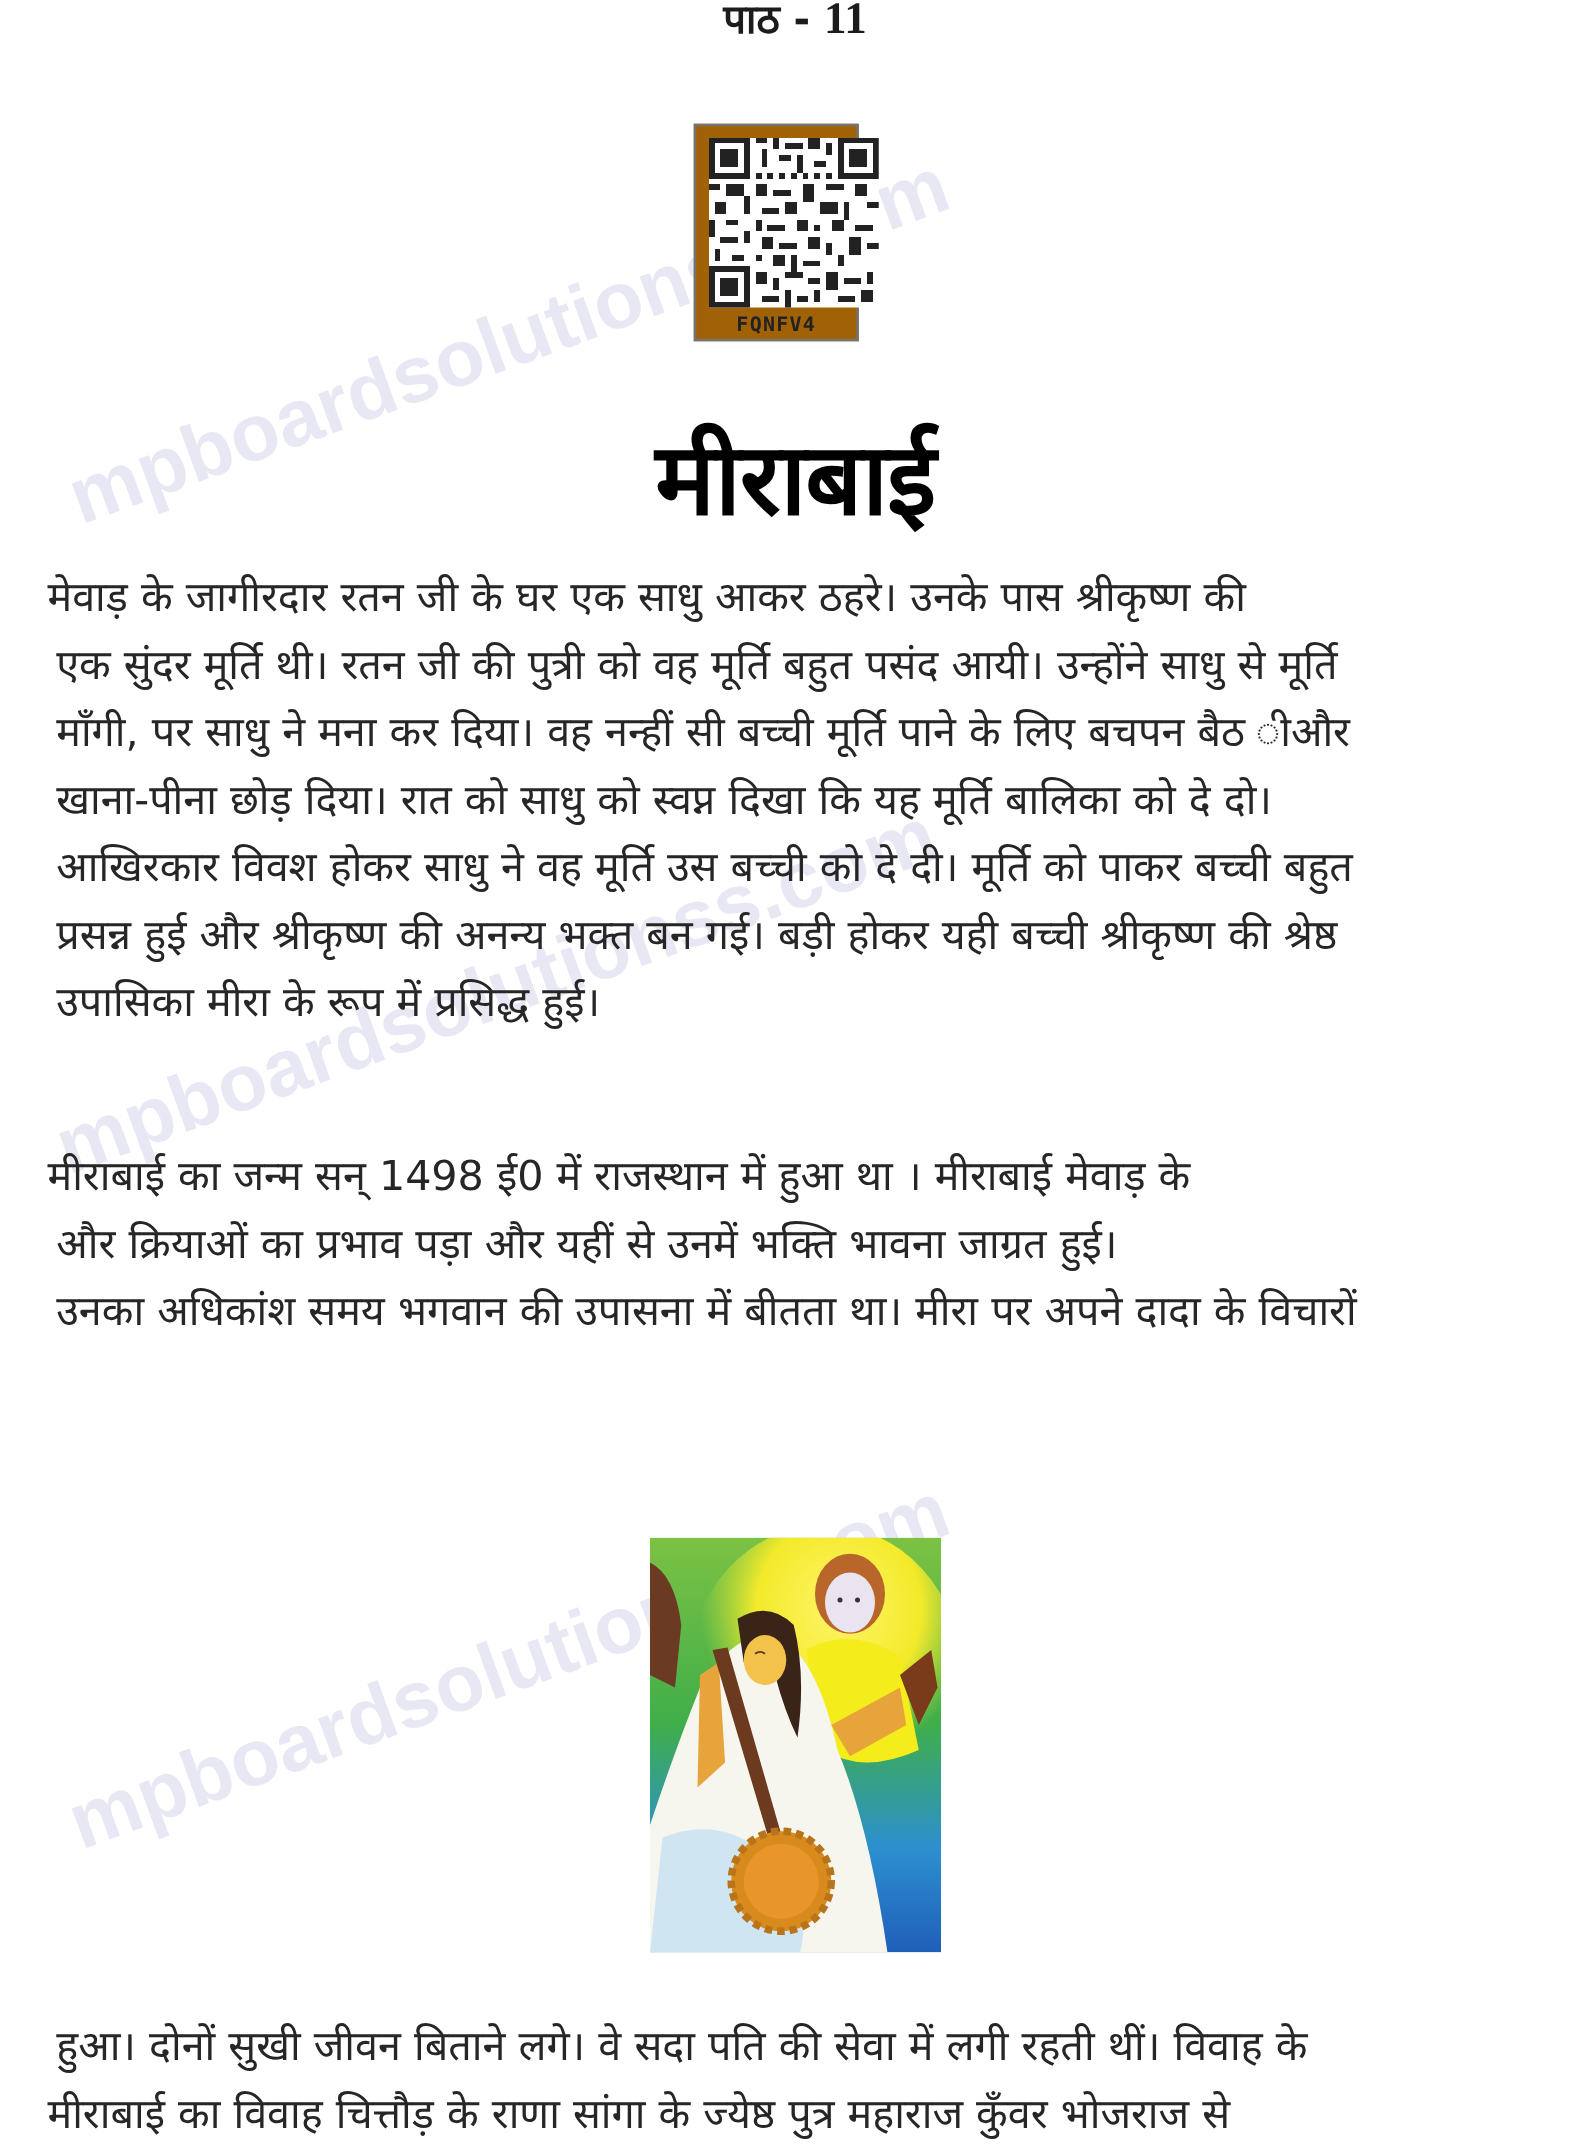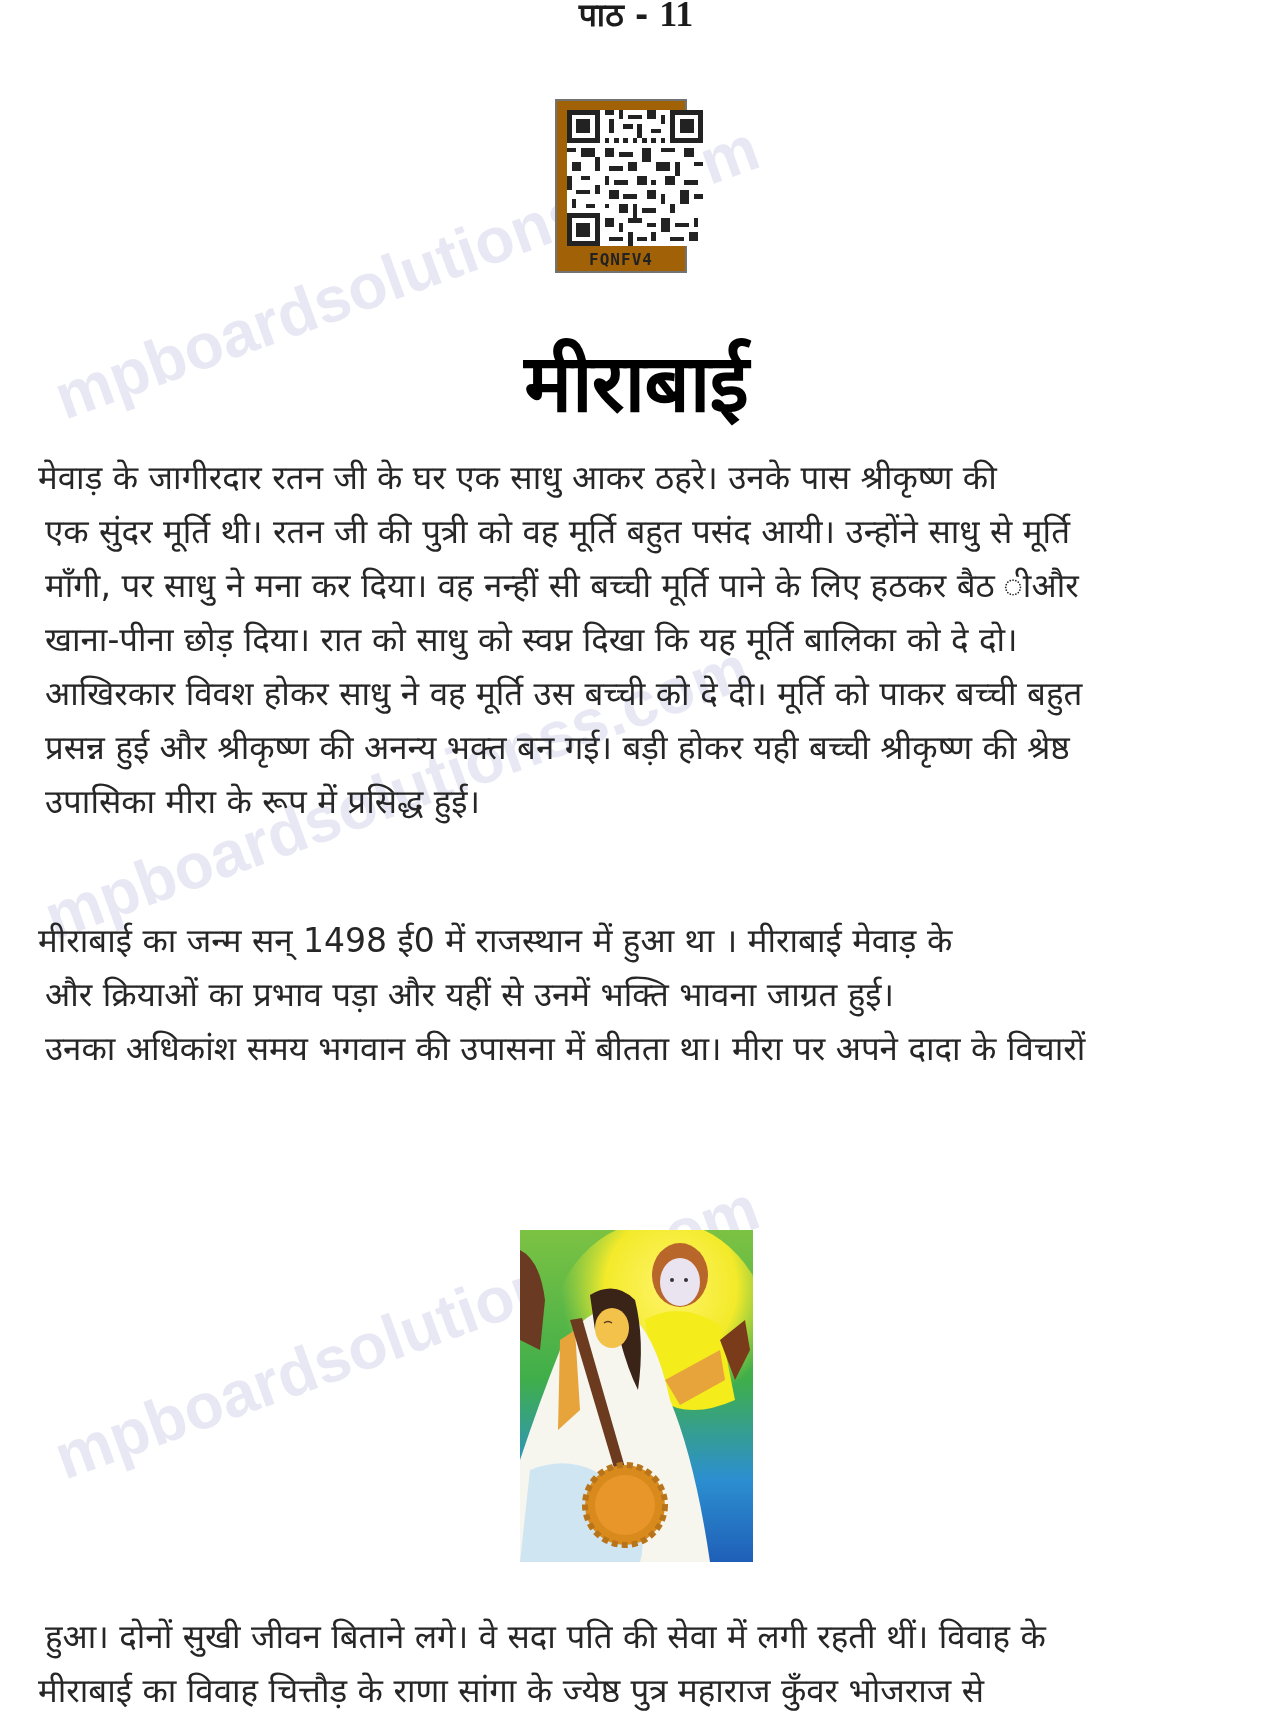--- a/index.html
+++ b/index.html
@@ -204,21 +204,21 @@
     </g>
   </svg>
   <div class="qr-code-label">FQNFV4</div>
 </div>
 
 <div class="page-title">मीराबाई</div>
 
 <div class="para" style="top:451px;">
   <span class="line first">मेवाड़ के जागीरदार रतन जी के घर एक साधु आकर ठहरे। उनके पास श्रीकृष्ण की</span>
   <span class="line">एक सुंदर मूर्ति थी। रतन जी की पुत्री को वह मूर्ति बहुत पसंद आयी। उन्होंने साधु से मूर्ति</span>
-  <span class="line">माँगी, पर साधु ने मना कर दिया। वह नन्हीं सी बच्ची मूर्ति पाने के लिए हठकर बैठ ीऔर</span>
+  <span class="line">माँगी, पर साधु ने मना कर दिया। वह नन्हीं सी बच्ची मूर्ति पाने के लिए बचपन बैठ ीऔर</span>
   <span class="line">खाना-पीना छोड़ दिया। रात को साधु को स्वप्न दिखा कि यह मूर्ति बालिका को दे दो।</span>
   <span class="line">आखिरकार विवश होकर साधु ने वह मूर्ति उस बच्ची को दे दी। मूर्ति को पाकर बच्ची बहुत</span>
   <span class="line">प्रसन्न हुई और श्रीकृष्ण की अनन्य भक्त बन गई। बड़ी होकर यही बच्ची श्रीकृष्ण की श्रेष्ठ</span>
   <span class="line">उपासिका मीरा के रूप में प्रसिद्ध हुई।</span>
 </div>
 
 <div class="para" style="top:914px;">
   <span class="line first">मीराबाई का जन्म सन् 1498 ई0 में राजस्थान में हुआ था । मीराबाई मेवाड़ के</span>
   <span class="line">और क्रियाओं का प्रभाव पड़ा और यहीं से उनमें भक्ति भावना जाग्रत हुई।</span>
   <span class="line">उनका अधिकांश समय भगवान की उपासना में बीतता था। मीरा पर अपने दादा के विचारों</span>

